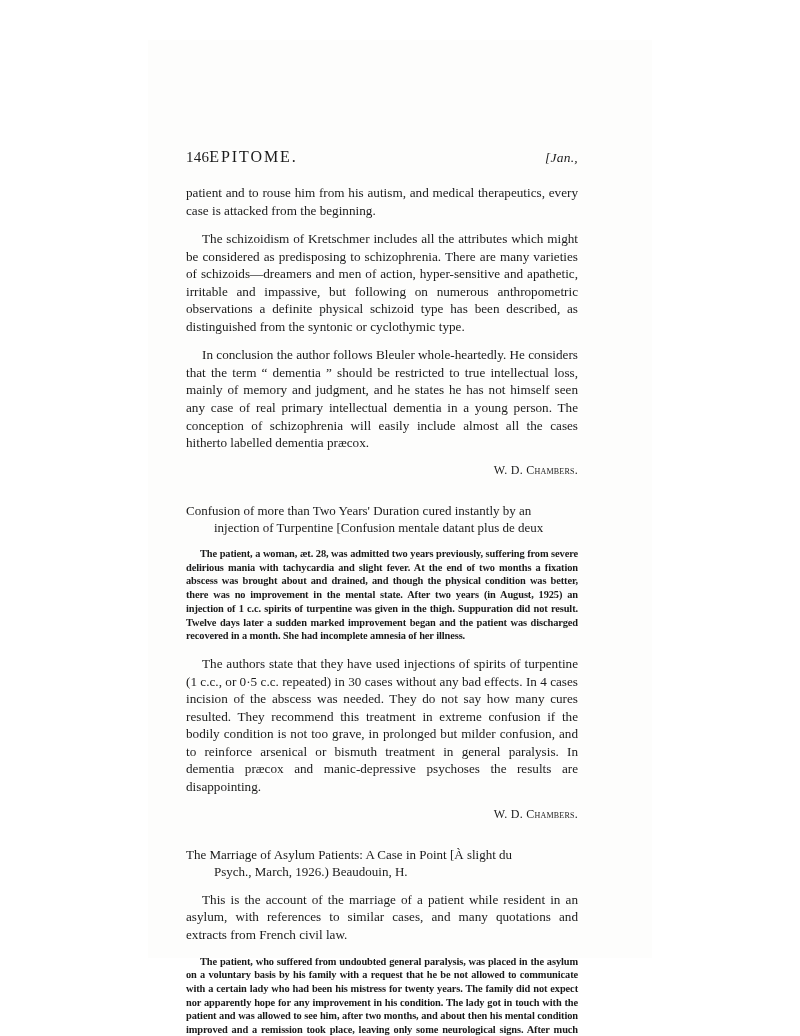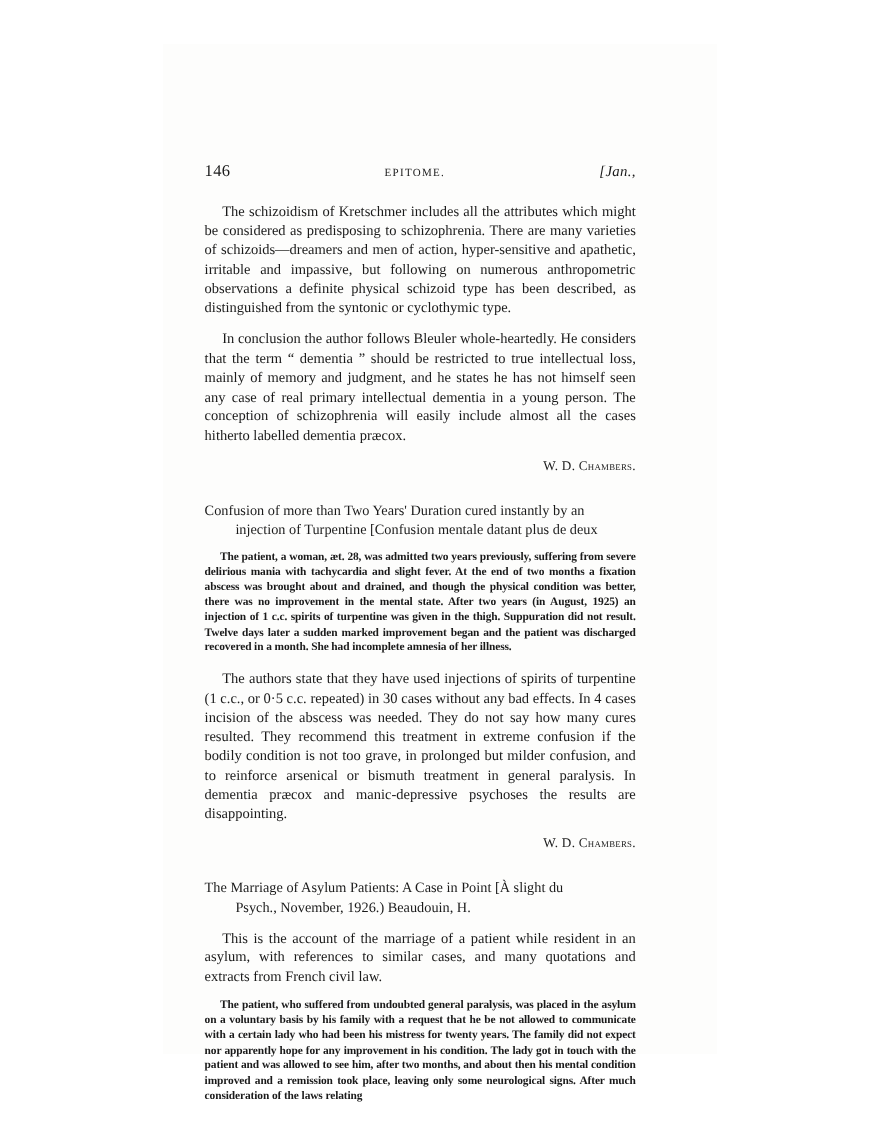--- a/index.html
+++ b/index.html
@@ -43,23 +43,23 @@
     justify-content: space-between;
     font-size: 13.5px;
     letter-spacing: 0.02em;
     margin-bottom: 18px;
   }
   .folio {
     font-size: 15px;
     font-family: "Liberation Serif", serif;
   }
   .head-title {
-    font-size: 10px;
+    font-size: 16px;
     letter-spacing: 0.12em;
-    text-align: center;
+    text-align: left;
     flex: 1;
   }
   .head-date {
     font-size: 13.5px;
     font-style: italic;
   }
   p {
     margin: 0;
     font-size: 13.2px;
     line-height: 1.33;
@@ -119,20 +119,21 @@
   <div class="scan-field"></div>
 
   <div class="content">
 
     <div class="running-head">
       <span class="folio">146</span>
       <span class="head-title">EPITOME.</span>
       <span class="head-date">[Jan.,</span>
     </div>
 
+    <p class="body noindent blk">patient and to rouse him from his autism, and medical therapeutics, every case is attacked from the beginning.</p>
     <p class="body blk">The schizoidism of Kretschmer includes all the attributes which might be considered as predisposing to schizophrenia.  There are many varieties of schizoids—dreamers and men of action, hyper-sensitive and apathetic, irritable and impassive, but following on numerous anthropometric observations a definite physical schizoid type has been described, as distinguished from the syntonic or cyclothymic type.</p>
     <p class="body blk">In conclusion the author follows Bleuler whole-heartedly.  He considers that the term “ dementia ” should be restricted to true intellectual loss, mainly of memory and judgment, and he states he has not himself seen any case of real primary intellectual dementia in a young person.  The conception of schizophrenia will easily include almost all the cases hitherto labelled dementia præcox.</p>
     <div class="signature smallcaps">W. D. Chambers.</div>
 
     <div class="rule-space"></div>
 
     <div class="article-title">
       <span class="hang">
         <span style="display: block; padding-left: 0px; text-indent: 0px; margin-left: -28px;">Confusion of more than Two Years' Duration cured instantly by an</span>
         <span style="display: block; padding-left: 0px; text-indent: 0px;">injection of Turpentine [Confusion mentale datant plus de deux</span>
@@ -142,21 +143,21 @@
     <p class="case-note">The patient, a woman, æt. 28, was admitted two years previously, suffering from severe delirious mania with tachycardia and slight fever.  At the end of two months a fixation abscess was brought about and drained, and though the physical condition was better, there was no improvement in the mental state.  After two years (in August, 1925) an injection of 1 c.c. spirits of turpentine was given in the thigh.  Suppuration did not result.  Twelve days later a sudden marked improvement began and the patient was discharged recovered in a month.  She had incomplete amnesia of her illness.</p>
 
     <p class="body blk">The authors state that they have used injections of spirits of turpentine (1 c.c., or 0·5 c.c. repeated) in 30 cases without any bad effects.  In 4 cases incision of the abscess was needed.  They do not say how many cures resulted.  They recommend this treatment in extreme confusion if the bodily condition is not too grave, in prolonged but milder confusion, and to reinforce arsenical or bismuth treatment in general paralysis.  In dementia præcox and manic-depressive psychoses the results are disappointing.</p>
     <div class="signature smallcaps">W. D. Chambers.</div>
 
     <div class="rule-space"></div>
 
     <div class="article-title">
       <span class="hang">
         <span style="display: block; padding-left: 0px; text-indent: 0px; margin-left: -28px;">The Marriage of Asylum Patients:   A Case in Point [À slight du</span>
-        <span style="display: block; padding-left: 0px; text-indent: 0px;">Psych., November, 1926.)  Beaudouin, H.</span>
+        <span style="display: block; padding-left: 0px; text-indent: 0px;">Psych., March, 1926.)  Beaudouin, H.</span>
       </span>
     </div>
 
     <p class="body blk">This is the account of the marriage of a patient while resident in an asylum, with references to similar cases, and many quotations and extracts from French civil law.</p>
 
     <p class="case-note">The patient, who suffered from undoubted general paralysis, was placed in the asylum on a voluntary basis by his family with a request that he be not allowed to communicate with a certain lady who had been his mistress for twenty years.  The family did not expect nor apparently hope for any improvement in his condition.  The lady got in touch with the patient and was allowed to see him, after two months, and about then his mental condition improved and a remission took place, leaving only some neurological signs.  After much consideration of the laws relating</p>
 
   </div>
 </div>
 

